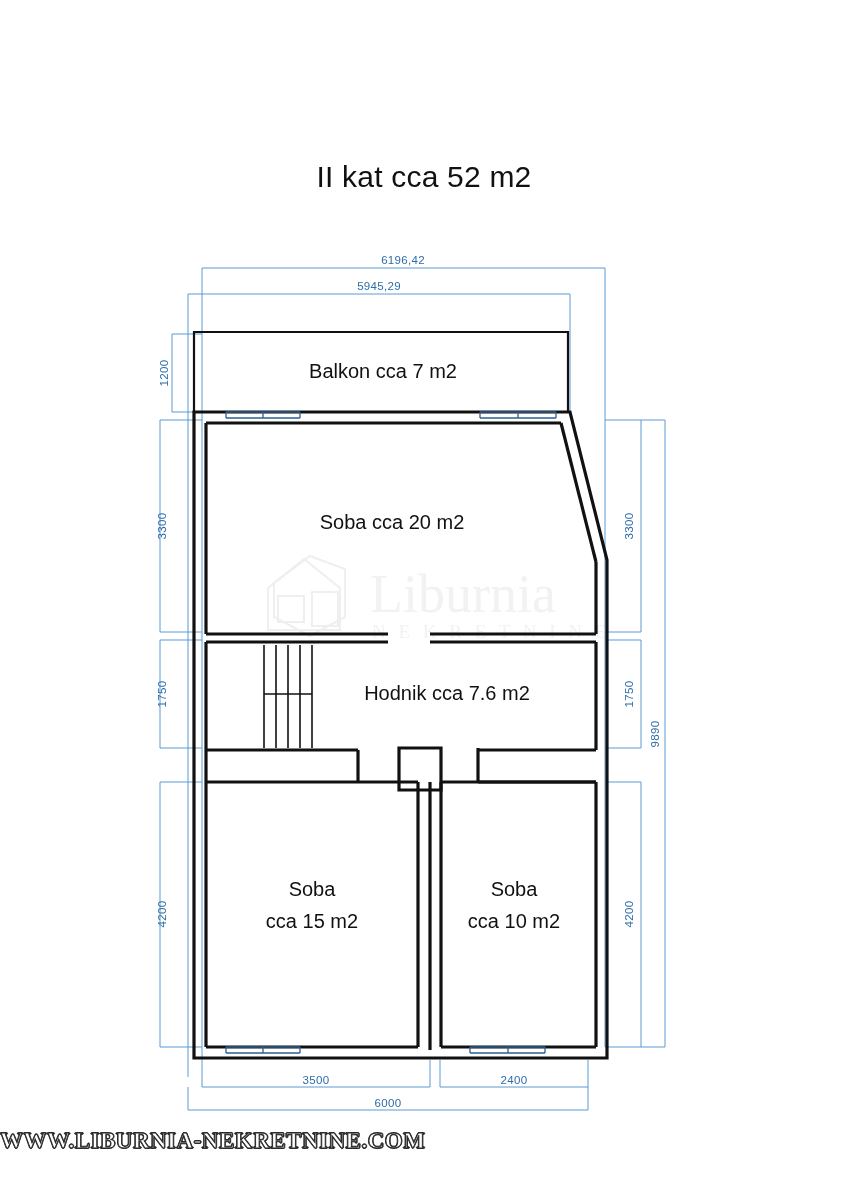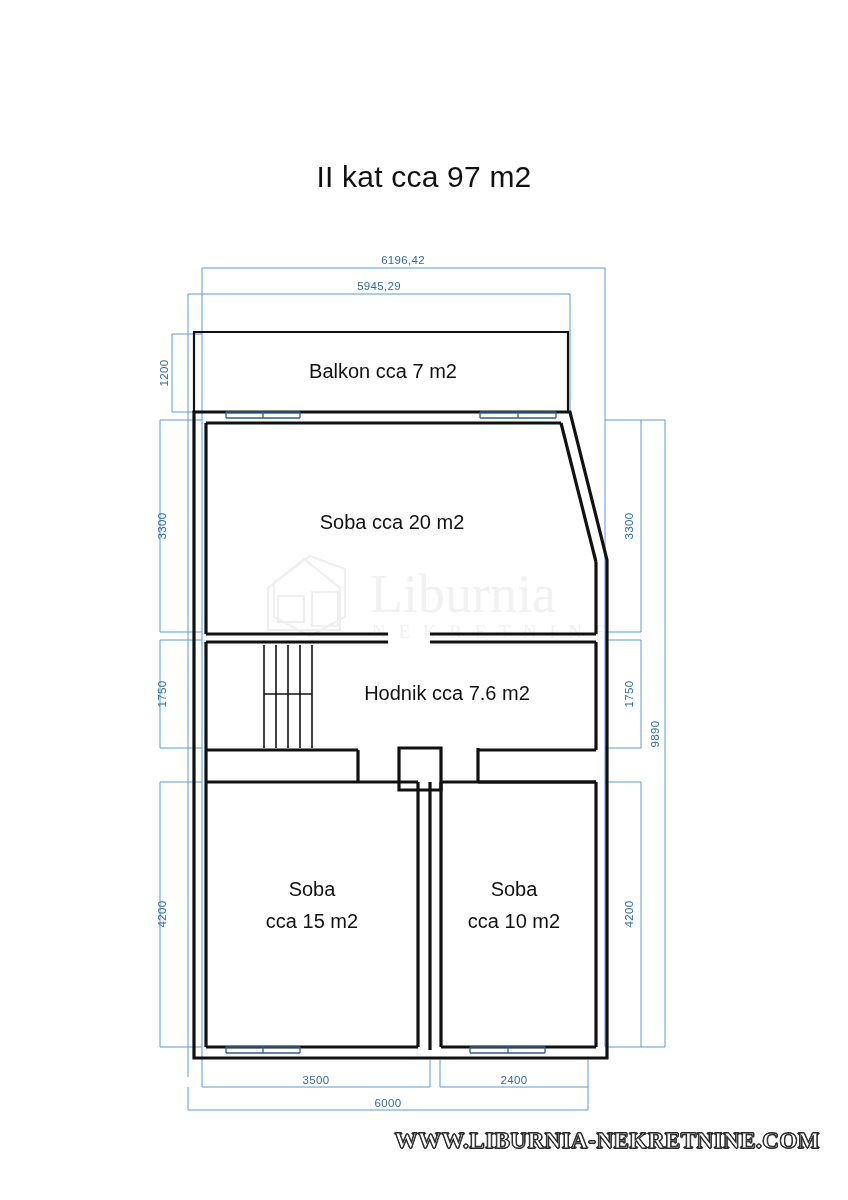--- a/index.html
+++ b/index.html
@@ -29,21 +29,21 @@
     font-size: 30px;
     font-family: "Liberation Sans", sans-serif;
     color: #111111;
     letter-spacing: 0.2px;
   }
   .site-footer {
     position: absolute;
     left: 0;
     top: 1128px;
     width: 820px;
-    text-align: right;
+    text-align: left;
     font-family: "Liberation Serif", serif;
     font-size: 23px;
     font-weight: bold;
     letter-spacing: 0.5px;
     color: #ffffff;
     -webkit-text-stroke: 1px #2b2b2b;
     text-shadow:
       -1px 0 #2b2b2b, 1px 0 #2b2b2b,
       0 -1px #2b2b2b, 0 1px #2b2b2b;
   }
@@ -68,21 +68,21 @@
   .wm-text {
     fill: #f2f2f2;
     font-family: "Liberation Serif", serif;
   }
 </style>
 </head>
 <body>
 
 <div id="plan-root">
 
-  <div class="plan-title">II kat cca 97 m2</div>
+  <div class="plan-title">II kat cca 52 m2</div>
 
   <svg width="848" height="1200" viewBox="0 0 848 1200" xmlns="http://www.w3.org/2000/svg">
 
     <g opacity="1">
       <g>
         <path class="wm-stroke" d="M 310 556 L 345 569 L 345 617 L 310 636 L 274 617 L 274 583 Z"></path>
         <path class="wm-stroke" d="M 268 588 L 304 559 L 340 588 L 340 630 L 268 630 Z"></path>
         <rect class="wm-stroke" x="278" y="596" width="26" height="26"></rect>
         <rect class="wm-stroke" x="312" y="592" width="26" height="34"></rect>
       </g>

